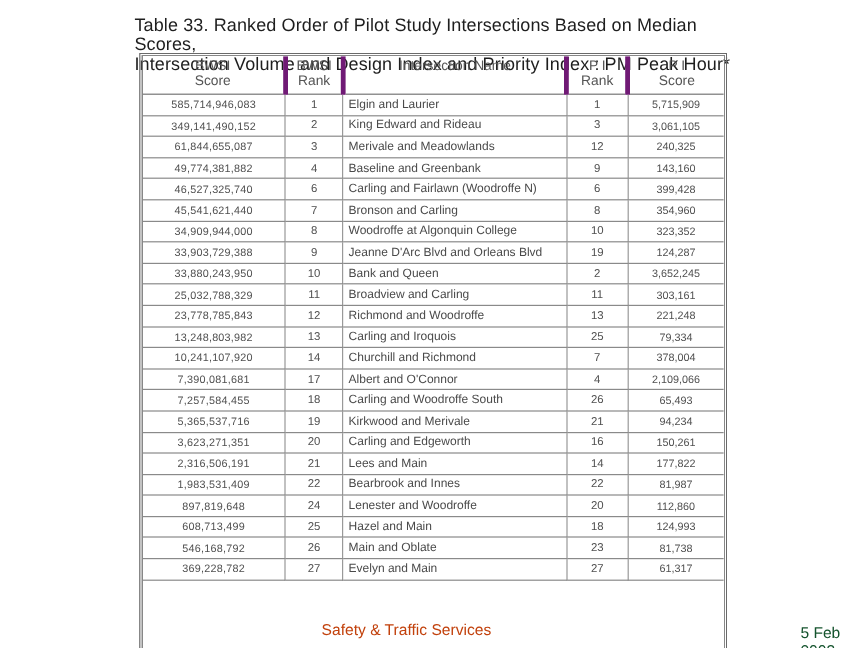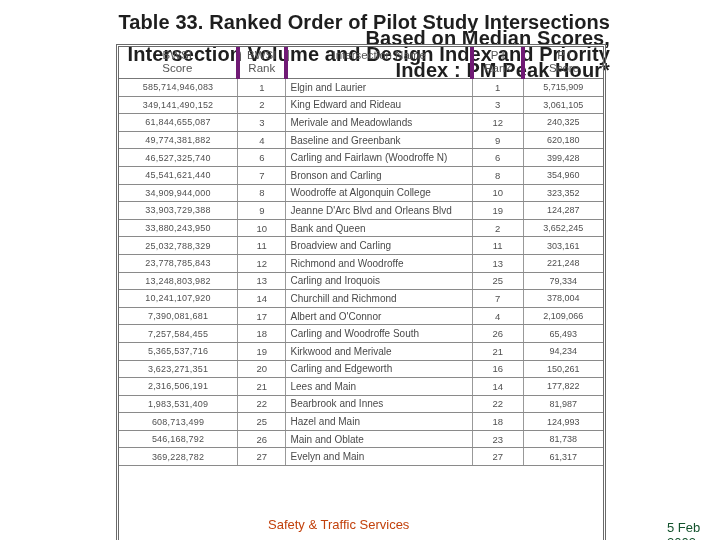--- a/index.html
+++ b/index.html
@@ -1,17 +1,17 @@
 <!DOCTYPE html>
 <html><head>
 <meta charset="utf-8">
 <style>
   html,body{margin:0;padding:0;}
   body{width:720px;height:540px;background:#ffffff;position:relative;overflow:hidden;font-family:"Liberation Sans",sans-serif;}
-  .title{position:absolute;left:112px;top:14px;width:498px;text-align:right;font-weight:bold;font-size:20px;line-height:16px;color:#1e1e1e;letter-spacing:0.1px;}
+  .title{position:absolute;left:112px;top:14px;width:498px;text-align:left;font-weight:normal;font-size:15px;line-height:16px;color:#1e1e1e;letter-spacing:0.1px;}
   .tablewrap{position:absolute;left:116px;top:44px;width:490px;height:500px;border:3px double #6a6a6a;box-sizing:border-box;border-bottom:none;}
   table{border-collapse:collapse;width:100%;table-layout:fixed;color:#505050;}
   th{font-weight:normal;font-size:11.5px;line-height:13px;color:#555;text-align:center;vertical-align:top;padding:2px 0 3px 0;border-bottom:1.5px solid #777;border-right:4px solid #701a75;}
   th:last-child{border-right:none;}
   td{height:16.6px;padding:0;font-size:9.5px;border-bottom:1px solid #8a8a8a;border-right:1px solid #999;white-space:nowrap;overflow:hidden;}
   td:last-child{border-right:none;}
   td.score{text-align:center;font-size:9px;letter-spacing:0.2px;margin-top:12px;}
   td.rank{text-align:center;}
   td.name{text-align:left;padding-left:4px;font-size:10px;color:#4a4a4a;}
   td.pir{text-align:center;}
@@ -81,21 +81,21 @@
           <td class="rank">3</td>
           <td class="name">Merivale and Meadowlands</td>
           <td class="pir">12</td>
           <td class="pis">240,325</td>
         </tr>
         <tr>
           <td class="score">49,774,381,882</td>
           <td class="rank">4</td>
           <td class="name">Baseline and Greenbank</td>
           <td class="pir">9</td>
-          <td class="pis">620,180</td>
+          <td class="pis">143,160</td>
         </tr>
         <tr>
           <td class="score">46,527,325,740</td>
           <td class="rank">6</td>
           <td class="name">Carling and Fairlawn (Woodroffe N)</td>
           <td class="pir">6</td>
           <td class="pis">399,428</td>
         </tr>
         <tr>
           <td class="score">45,541,621,440</td>
@@ -189,20 +189,27 @@
           <td class="pis">177,822</td>
         </tr>
         <tr>
           <td class="score">1,983,531,409</td>
           <td class="rank">22</td>
           <td class="name">Bearbrook and Innes</td>
           <td class="pir">22</td>
           <td class="pis">81,987</td>
         </tr>
         <tr>
+          <td class="score">897,819,648</td>
+          <td class="rank">24</td>
+          <td class="name">Lenester and Woodroffe</td>
+          <td class="pir">20</td>
+          <td class="pis">112,860</td>
+        </tr>
+        <tr>
           <td class="score">608,713,499</td>
           <td class="rank">25</td>
           <td class="name">Hazel and Main</td>
           <td class="pir">18</td>
           <td class="pis">124,993</td>
         </tr>
         <tr>
           <td class="score">546,168,792</td>
           <td class="rank">26</td>
           <td class="name">Main and Oblate</td>

